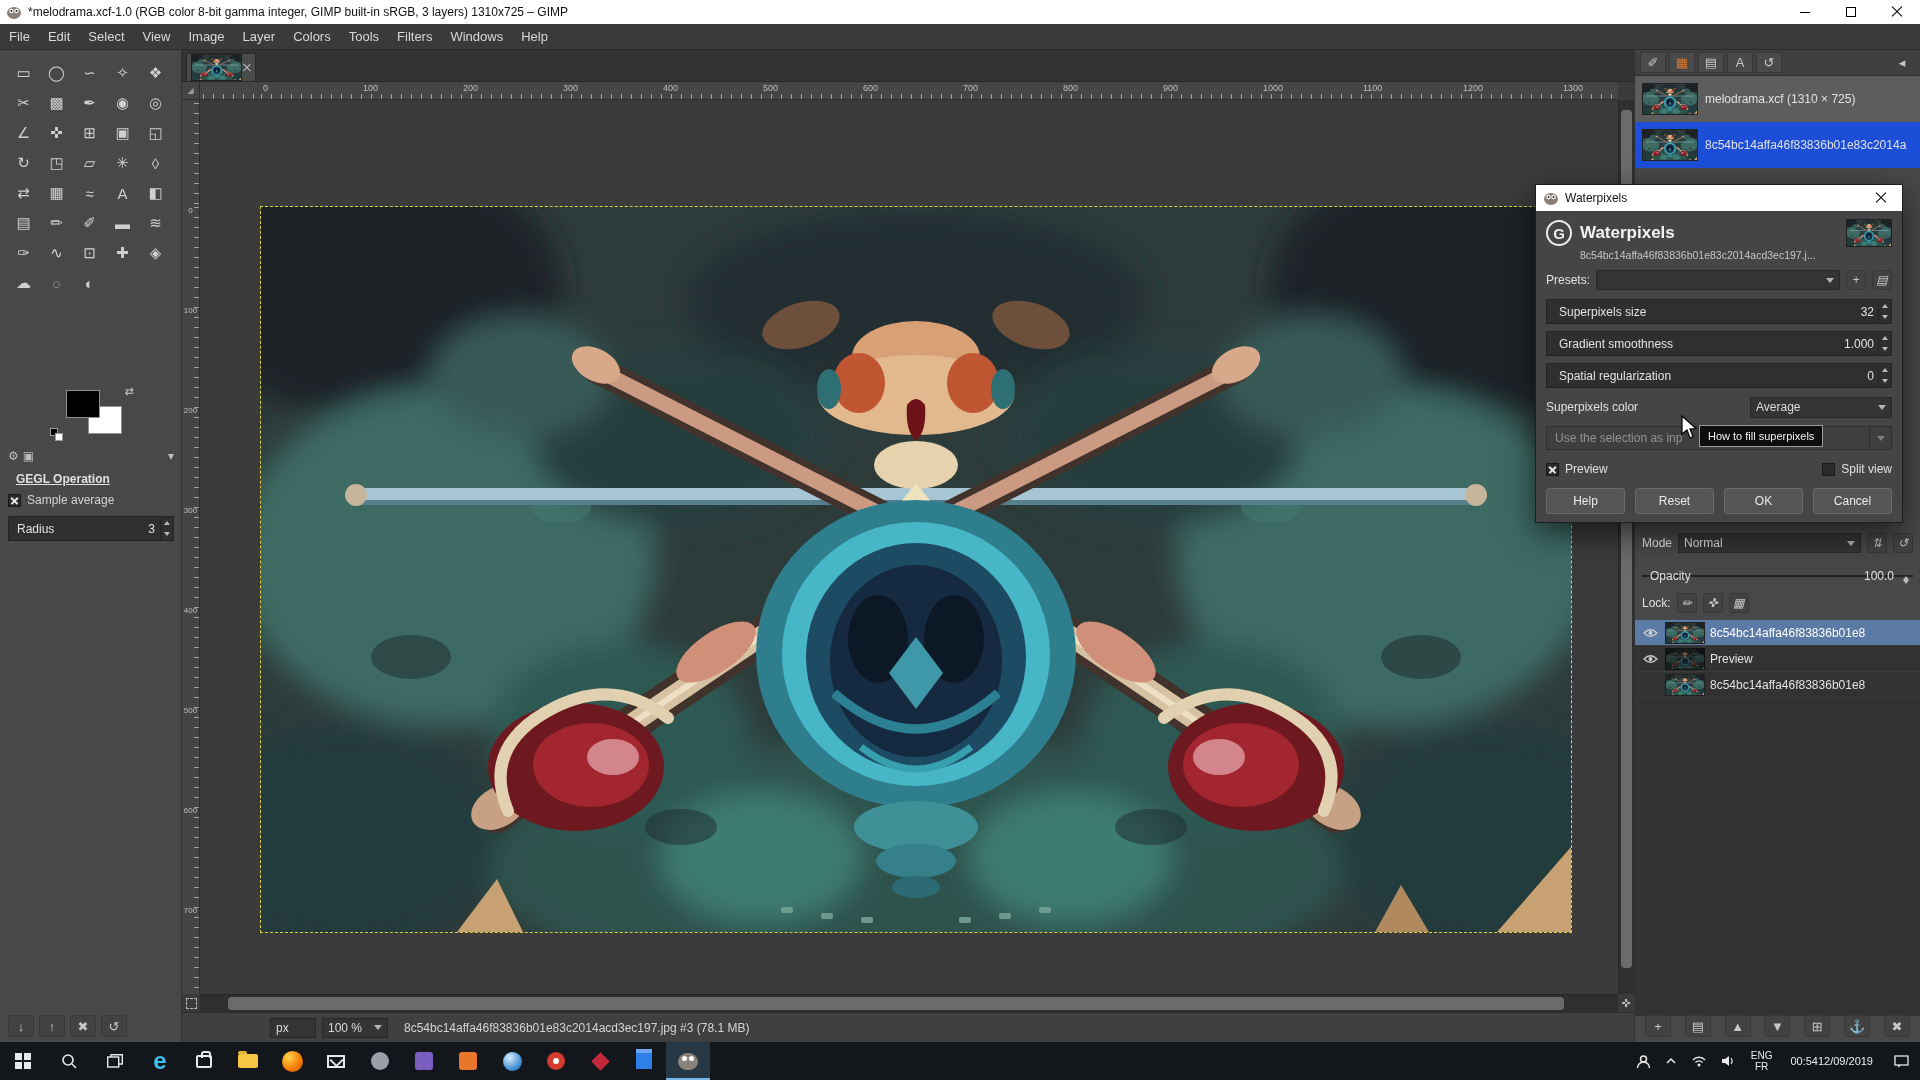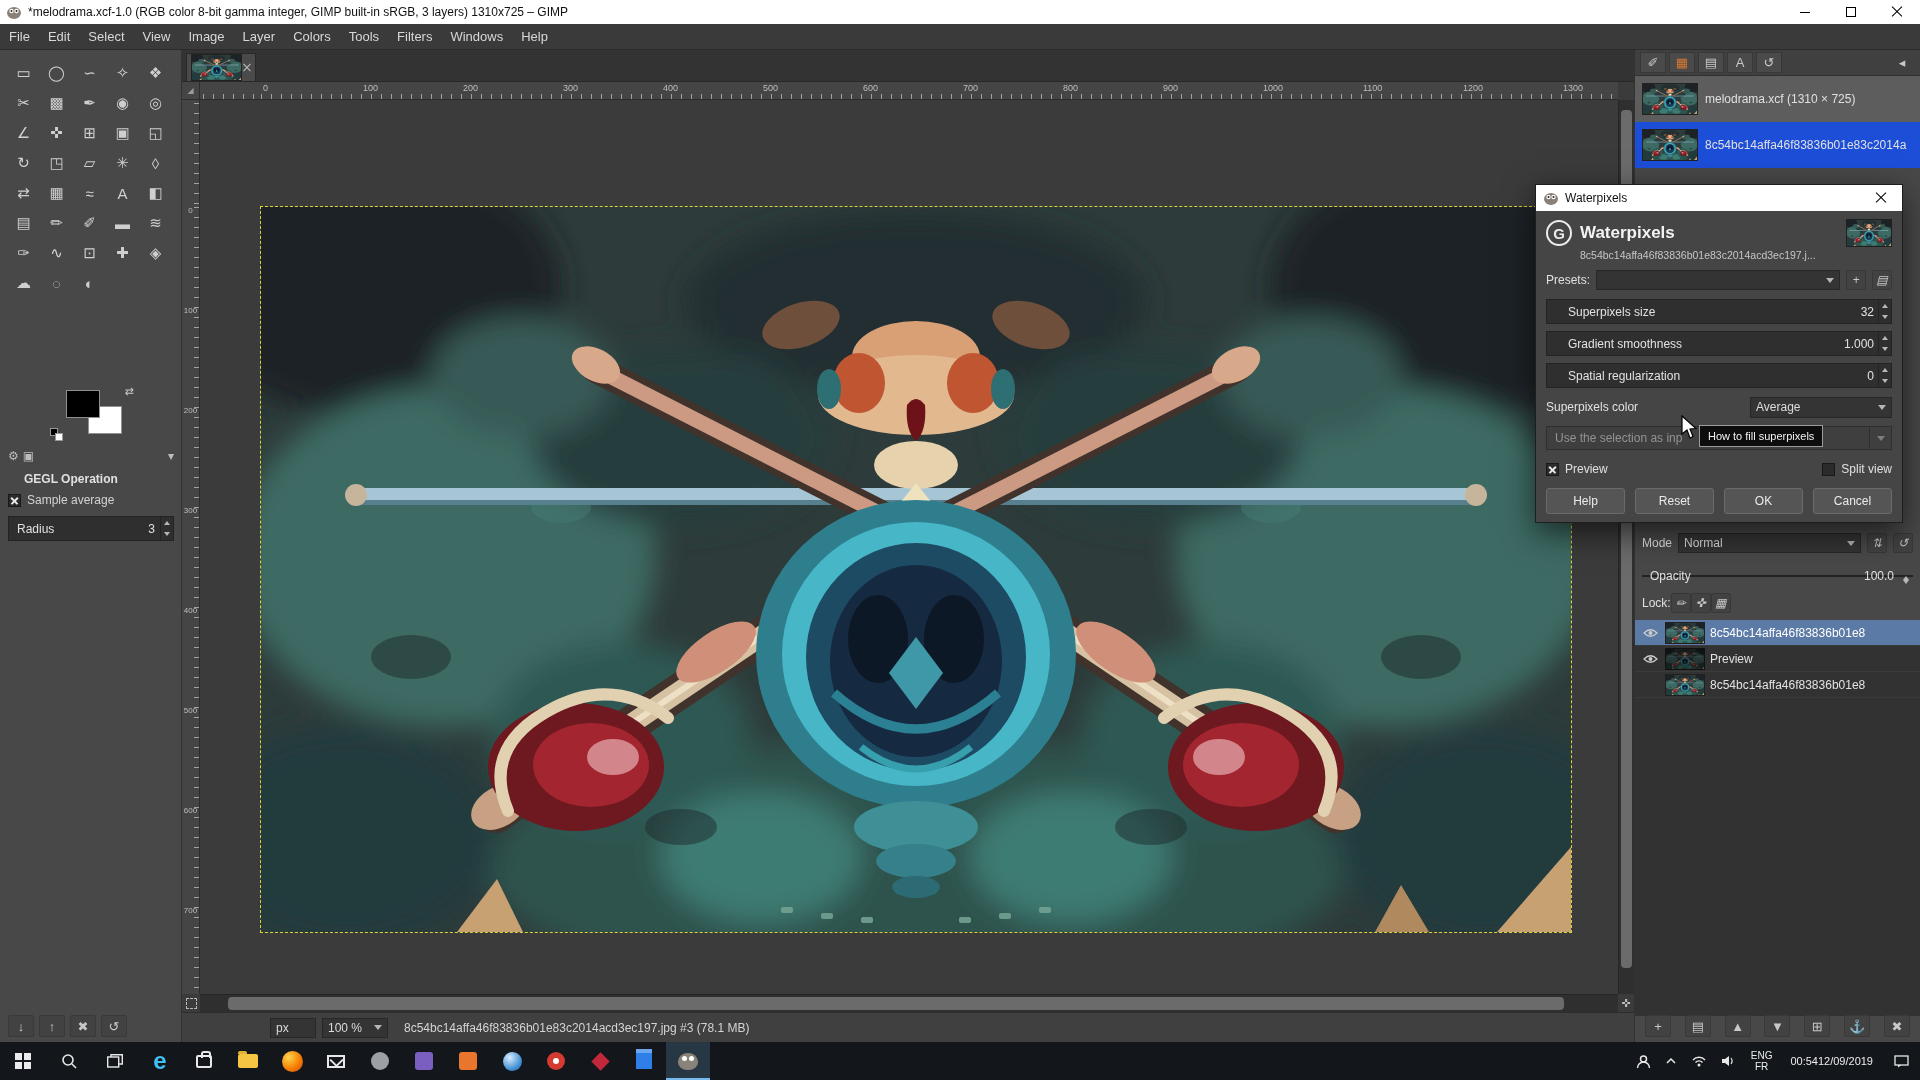--- a/index.html
+++ b/index.html
@@ -30,21 +30,21 @@
   .color-widget { position:absolute; left:66px; top:340px; width:64px; height:50px; }
   .fg-swatch { position:absolute; left:0; top:0; width:34px; height:28px; background:#000; border:1px solid #909090; z-index:2; }
   .bg-swatch { position:absolute; left:22px; top:16px; width:34px; height:28px; background:#fff; border:1px solid #909090; }
   .swap-colors { position:absolute; right:-4px; top:-4px; color:#c8c8c8; font-size:11px; line-height:1; }
   .default-colors { position:absolute; left:-16px; bottom:-2px; width:14px; height:14px; }
   .default-colors .b { position:absolute; left:0; top:0; width:8px; height:8px; background:#000; border:1px solid #999; }
   .default-colors .w { position:absolute; left:5px; top:5px; width:8px; height:8px; background:#fff; border:1px solid #999; }
   .tool-opts-tabs { position:absolute; left:0; top:396px; width:182px; height:20px; display:flex; align-items:center; gap:4px; padding:0 8px; color:#bdbdbd; font-size:12px; }
   .tool-opts-tabs .corner { margin-left:auto; }
   .gegl-panel { position:absolute; left:0; top:420px; width:182px; color:#e0e0e0; }
-  .gegl-title { font-size:12px; font-weight:bold; padding:2px 24px 4px; }
+  .gegl-title { font-size:12px; font-weight:bold; padding:2px 16px 4px;text-decoration:underline; }
   .gegl-check { display:flex; align-items:center; gap:6px; padding:3px 8px; font-size:12px; color:#d2d2d2; }
   .checkbox { width:13px; height:13px; background:#2b2b2b; border:1px solid #191919; position:relative; flex:0 0 auto; }
   .checkbox.checked::before,.checkbox.checked::after { content:""; position:absolute; left:1px; top:5px; width:9px; height:1.5px; background:#e8e8e8; }
   .checkbox.checked::before { transform:rotate(45deg); } .checkbox.checked::after { transform:rotate(-45deg); }
   .spin-row { margin:6px 8px; height:25px; background:#2f2f2f; border:1px solid #232323; display:flex; align-items:center; font-size:12px; color:#e0e0e0; }
   .spin-row .lab { flex:1; padding-left:8px; }
   .spin-row .val { padding-right:5px; }
   .spinner { width:13px; height:100%; border-left:1px solid #232323; display:flex; flex-direction:column; }
   .spinner i { flex:1; display:flex; align-items:center; justify-content:center; }
   .tri-up { width:0; height:0; border-left:3px solid transparent; border-right:3px solid transparent; border-bottom:4px solid #b8b8b8; }
@@ -96,21 +96,21 @@
   .image-row { height:46px; display:flex; align-items:center; gap:7px; padding:0 7px; font-size:12px; color:#e0e0e0; white-space:nowrap; overflow:hidden; }
   .image-row.active { background:#5d5d5d; }
   .image-thumb { width:56px; height:32px; border:1px solid #222; flex:0 0 auto; }
   .mode-row { position:absolute; left:0; top:480px; width:100%; height:26px; display:flex; align-items:center; gap:6px; padding:0 7px; font-size:12px; color:#e0e0e0; }
   .mode-combo { flex:1; }
   .mini-ibtn { width:20px; height:20px; display:flex; align-items:center; justify-content:center; background:#424242; border:1px solid #383838; color:#c8c8c8; font-size:12px; border-radius:2px; }
   .opacity-row { position:absolute; left:0; top:510px; width:100%; height:25px; padding:15px 7px; }
   .opacity-bar { height:100%; background:#2f2f2f; border:1px solid #232323; display:flex; align-items:center; font-size:12px; color:#e0e0e0; }
   .opacity-bar .lab { flex:1; padding-left:7px; }
   .opacity-bar .val { padding-right:5px; }
-  .lock-row { position:absolute; left:0; top:542px; width:100%; height:22px; display:flex; align-items:center; padding:0 7px; font-size:12px; color:#e0e0e0; }
+  .lock-row { position:absolute; left:0; top:542px; width:100%; height:22px; display:flex; align-items:center; gap:6px; padding:0 7px; font-size:12px; color:#e0e0e0; }
   .layer-list { position:absolute; left:0; top:570px; width:100%; height:396px; background:#323232; }
   .layer-row { height:26px; display:flex; align-items:center; gap:5px; padding:0 5px; font-size:12px; color:#e2e2e2; border-bottom:1px solid #3a3a3a; white-space:nowrap; overflow:hidden; }
   .layer-row.selected { background:#5b7aa6; color:#fff; }
   .eye-cell { width:20px; display:flex; align-items:center; justify-content:center; flex:0 0 auto; }
   .layer-thumb { width:40px; height:22px; border:1px solid #202020; flex:0 0 auto; }
   .layer-thumb.dark { filter:brightness(.55) saturate(.8); }
   .dock-footer { position:absolute; left:0; bottom:3px; width:100%; height:26px; display:flex; align-items:center; justify-content:space-between; padding:0 10px; }
 
   
   .dialog { position:absolute; left:1535px; top:184px; width:368px; background:#454545; border:1px solid #1e1e1e; box-shadow:0 10px 30px rgba(0,0,0,.6); z-index:60; }
@@ -119,21 +119,21 @@
   .dlg-close .x-g::before,.dlg-close .x-g::after { background:#000; }
   .dlg-body { position:relative; padding:6px 10px 8px; }
   .dlg-header { display:flex; align-items:center; gap:8px; height:32px; }
   .gegl-logo { width:26px; height:26px; border:2px solid #ececec; border-radius:50%; display:flex; align-items:center; justify-content:center; color:#ececec; font-size:15px; font-weight:bold; flex:0 0 auto; }
   .dlg-heading { font-size:17px; font-weight:bold; color:#f2f2f2; }
   .dlg-thumb { margin-left:auto; width:46px; height:28px; border:1px solid #202020; }
   .dlg-sub { font-size:10.5px; color:#c6c6c6; margin:0 0 7px 34px; white-space:nowrap; overflow:hidden; }
   .presets-row { display:flex; align-items:center; gap:6px; height:24px; margin-bottom:7px; font-size:12px; color:#e0e0e0; }
   .presets-combo { flex:1; height:20px; }
   .dlg-spin-row { position:relative; height:25px; background:#2f2f2f; border:1px solid #232323; display:flex; align-items:center; font-size:12px; color:#e2e2e2; margin-bottom:7px; }
-  .dlg-spin-row .lab { flex:1; padding-left:21px; }
+  .dlg-spin-row .lab { flex:1; padding-left:12px; }
   .dlg-spin-row .val { padding-right:4px; }
   .color-row { display:flex; align-items:center; height:24px; margin-bottom:7px; font-size:12px; color:#e0e0e0; }
   .color-combo { margin-left:auto; width:142px; height:21px; }
   .disabled-row { position:relative; height:24px; background:#3f3f3f; border:1px solid #2f2f2f; display:flex; align-items:center; font-size:12px; color:#939393; margin-bottom:9px; }
   .disabled-row .lab { flex:1; padding-left:8px; white-space:nowrap; overflow:hidden; }
   .disabled-row .arrbox { width:22px; height:100%; border-left:1px solid #2f2f2f; display:flex; align-items:center; justify-content:center; }
   .disabled-row .arr { width:0; height:0; border-left:4px solid transparent; border-right:4px solid transparent; border-top:5px solid #7d7d7d; }
   .tooltip { position:absolute; left:152px; top:-2px; height:22px; padding:0 8px; background:#0d0d0d; border:1px solid #9c9c9c; color:#f2f2f2; font-size:11px; display:flex; align-items:center; white-space:nowrap; z-index:5; }
   .check-row { display:flex; align-items:center; gap:6px; height:20px; margin:1px 0 9px; font-size:12px; color:#e0e0e0; }
   .split-group { margin-left:auto; display:flex; align-items:center; gap:6px; }

